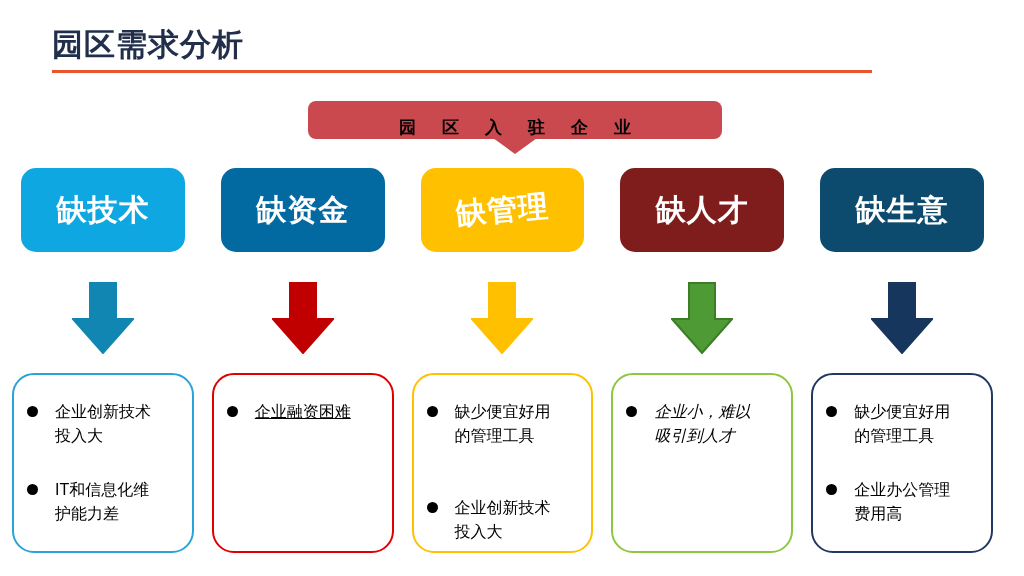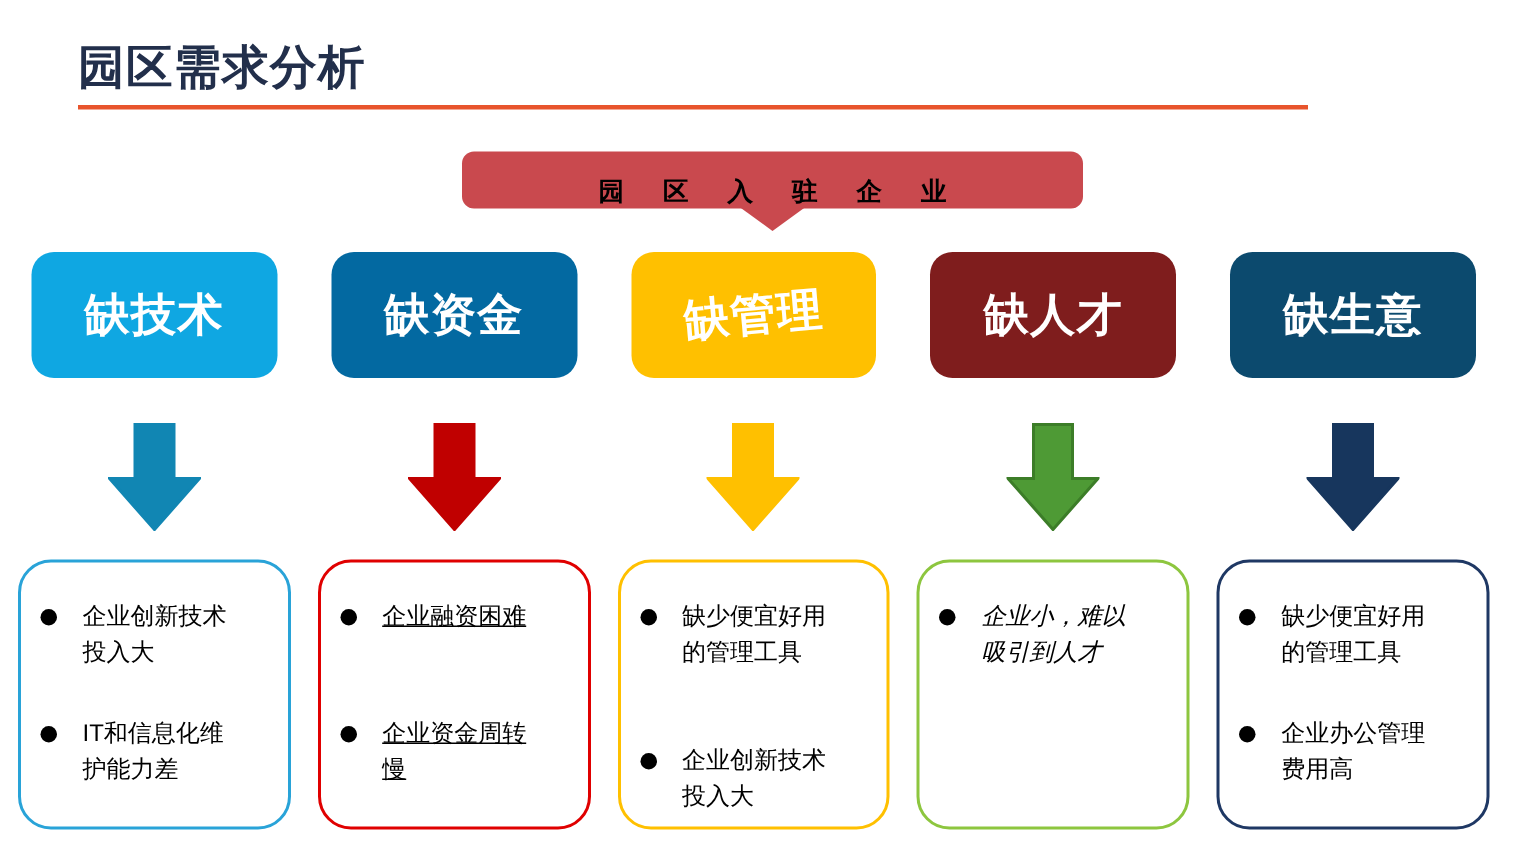--- a/index.html
+++ b/index.html
@@ -116,24 +116,20 @@
         <span class="pill-label">缺资金</span>
       </div>
       <svg class="arrow" width="62" height="72" viewBox="0 0 62 72">
         <polygon points="18,1 44,1 44,37 61,37 31,71 1,37 18,37" stroke-width="2" style="fill: rgb(192, 0, 0); stroke: rgb(192, 0, 0);"></polygon>
       </svg>
       <div class="card" style="border-color: rgb(224, 0, 0); text-decoration: underline;">
         <div class="bullet-item">
           <span class="dot"></span>
           <span class="bullet-text">企业融资困难</span>
         </div>
-        <div class="bullet-item">
-          <span class="dot"></span>
-          <span class="bullet-text">企业资金周转慢</span>
-        </div>
       </div>
     </div>
 
     <div class="col">
       <div class="pill" style="background: rgb(255, 192, 0);">
         <span class="pill-label tilt">缺管理</span>
       </div>
       <svg class="arrow" width="62" height="72" viewBox="0 0 62 72">
         <polygon points="18,1 44,1 44,37 61,37 31,71 1,37 18,37" stroke-width="2" style="fill: rgb(255, 192, 0); stroke: rgb(255, 192, 0);"></polygon>
       </svg>

